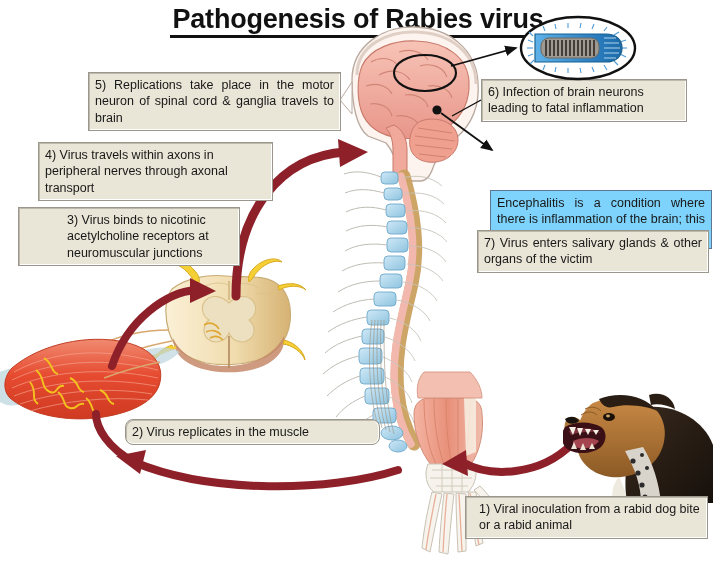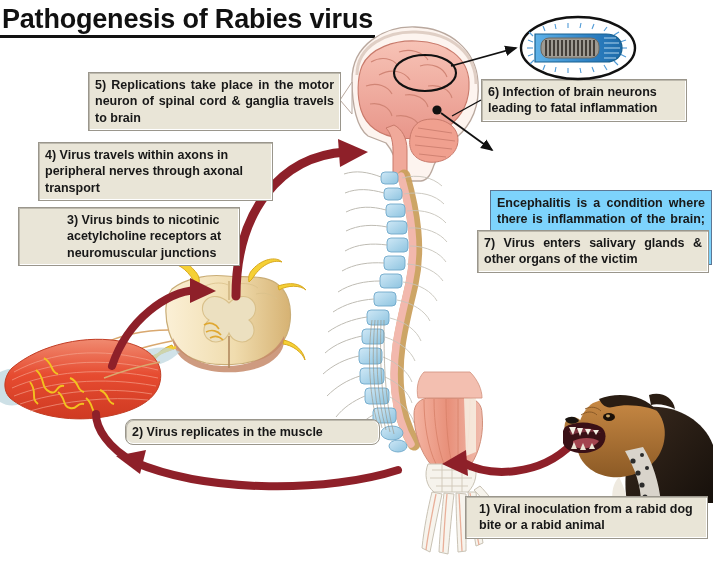--- a/index.html
+++ b/index.html
@@ -6,36 +6,37 @@
   body{font-family:"Liberation Sans", sans-serif;}
   #page{
     position:relative;
     width:716px;height:564px;
     background:#ffffff;
     overflow:hidden;
   }
   
   #title{
     position:absolute;left:0;top:4px;width:716px;
+    text-align:center;
     font-size:27px;font-weight:bold;color:#111111;
     letter-spacing:-0.2px;
   }
   #title span{
     border-bottom:3px solid #111;
     padding:0 2px 1px 2px;
   }
   
   .box{
     position:absolute;
     background:#e9e5d7;
     border:1px solid #9a968c;
     box-shadow:1px 1px 0 #bdb9ad inset, 0 0 0 1px #ffffff inset;
     color:#181818;
     font-size:12.5px;
-    font-weight:bold;
+    font-weight:normal;
     line-height:1.30;
     padding:4px 6px;
     box-sizing:border-box;
     z-index:40;
   }
   .box.blue{
     background:#7dd3fc;
     border:1px solid #5d7794;
     box-shadow:none;
     margin-top:45px;

